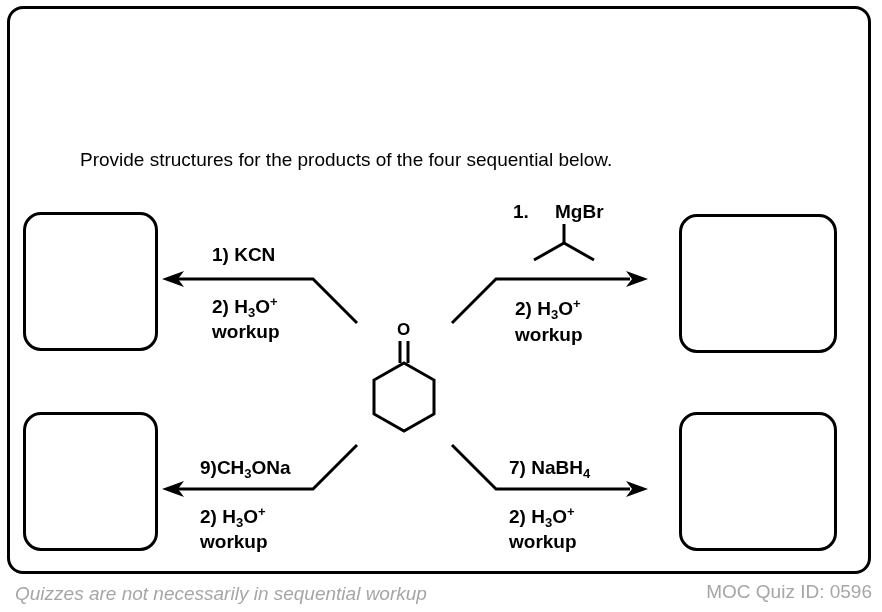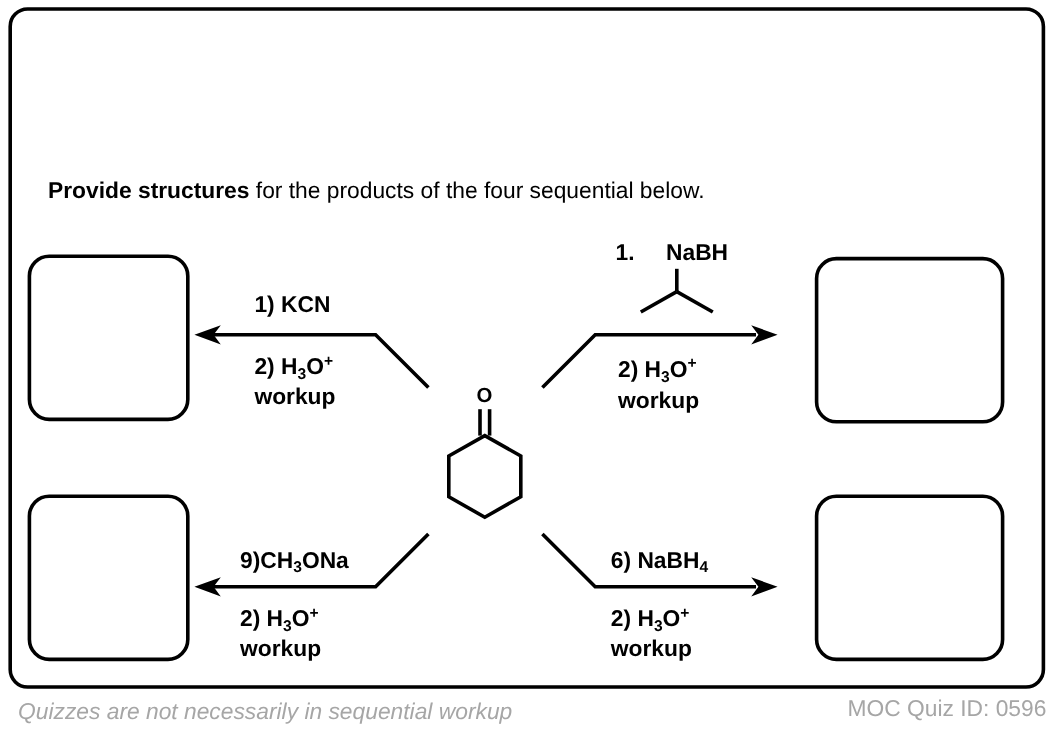--- a/index.html
+++ b/index.html
@@ -1,21 +1,21 @@
 <!DOCTYPE html>
 <html><head>
 <meta charset="utf-8">
 <style>
   html, body { margin: 0; padding: 0; background: #ffffff; }
   body { width: 882px; height: 612px; position: relative; overflow: hidden;
          font-family: "Liberation Sans", sans-serif; color: #000; }
   .frame { position: absolute; left: 7px; top: 6px; width: 864px; height: 568px;
            border: 3px solid #000; border-radius: 16px; box-sizing: border-box; }
   .prompt { position: absolute; left: 40px; top: 149px; font-size: 19px; white-space: nowrap; }
-  .prompt b { font-weight: bold; }
+  .prompt b { font-weight: normal; margin-left: 40px; }
   .answer-box { position: absolute; width: 135px; height: 139px; border: 3px solid #000;
                 border-radius: 18px; box-sizing: border-box; background: #fff; }
   .reagent { position: absolute; font-size: 19px; font-weight: bold; white-space: nowrap; line-height: 23px; }
   .reagent sub { font-size: 13px; vertical-align: -4px; line-height: 0; }
   .reagent sup { font-size: 13px; vertical-align: 7px; line-height: 0; }
   svg.lines { position: absolute; left: 0; top: 0; }
   .footer-left { position: absolute; left: 15px; top: 583px; font-size: 19px; font-style: italic; color: #a6a6a6; white-space: nowrap; }
   .footer-right { position: absolute; right: 10px; top: 581px; font-size: 19px; color: #a6a6a6; white-space: nowrap; margin-left: 28px; }
   .o-label { position: absolute; font-size: 17px; font-weight: bold; }
 </style>
@@ -59,26 +59,26 @@
   </g>
 </svg>
 
 <div class="o-label" style="left:397px; top:320px;">O</div>
 
 <div class="reagent" style="left:212px; top:243px;text-align:center;">1) KCN</div>
 <div class="reagent" style="left:212px; top:295px;"><span>2) H</span><sub>3</sub><span>O</span><sup>+</sup></div>
 <div class="reagent" style="left:212px; top:320px;">workup</div>
 
 <div class="reagent" style="left:513px; top:200px;">1.</div>
-<div class="reagent" style="left:555px; top:200px;">NaBH</div>
+<div class="reagent" style="left:555px; top:200px;">MgBr</div>
 <div class="reagent" style="left:515px; top:297px;"><span>2) H</span><sub>3</sub><span>O</span><sup>+</sup></div>
 <div class="reagent" style="left:515px; top:323px;">workup</div>
 
 <div class="reagent" style="left:200px; top:456px;"><span>9)CH</span><sub>3</sub><span>ONa</span></div>
 <div class="reagent" style="left:200px; top:505px;"><span>2) H</span><sub>3</sub><span>O</span><sup>+</sup></div>
 <div class="reagent" style="left:200px; top:530px;">workup</div>
 
-<div class="reagent" style="left:509px; top:456px;"><span>6) NaBH</span><sub>4</sub></div>
+<div class="reagent" style="left:509px; top:456px;"><span>7) NaBH</span><sub>4</sub></div>
 <div class="reagent" style="left:509px; top:505px;"><span>2) H</span><sub>3</sub><span>O</span><sup>+</sup></div>
 <div class="reagent" style="left:509px; top:530px;">workup</div>
 
 <div class="footer-left">Quizzes are not necessarily in sequential workup</div>
 <div class="footer-right">MOC Quiz ID: 0596</div>
 
 </body></html>

